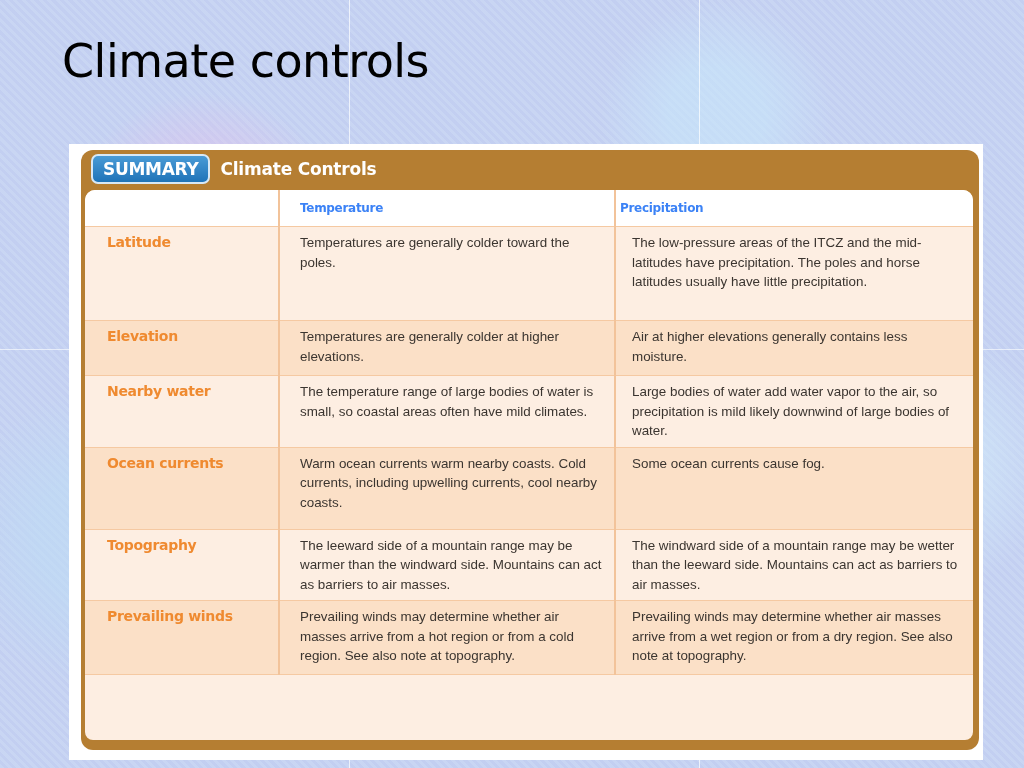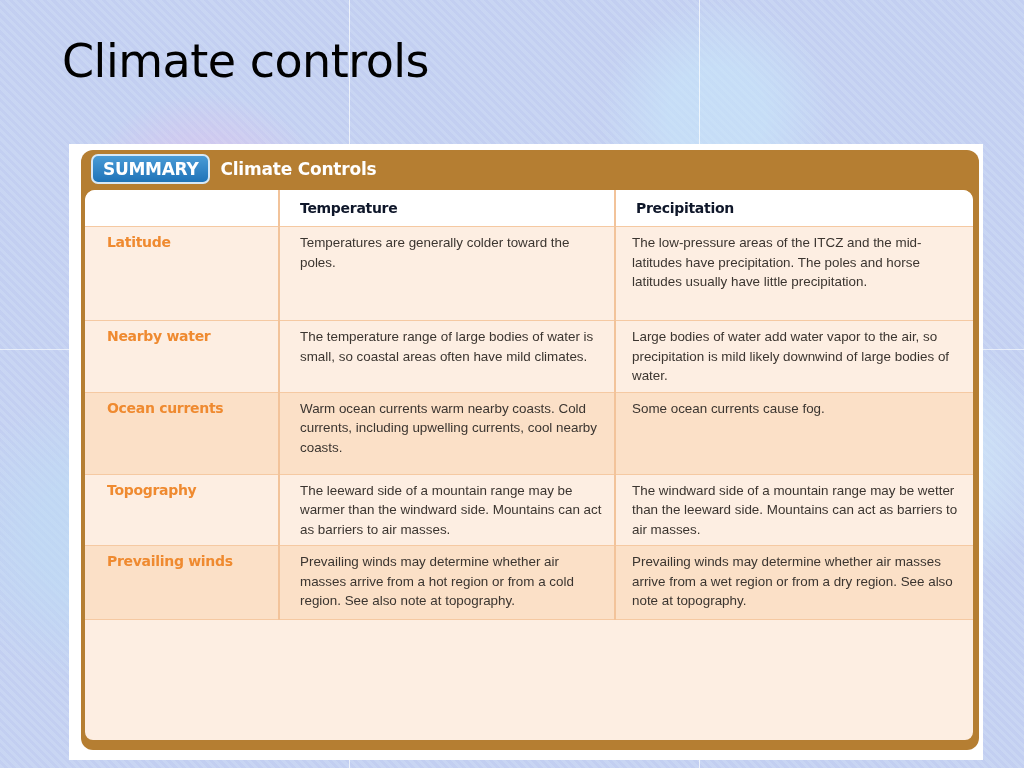--- a/index.html
+++ b/index.html
@@ -49,24 +49,24 @@
     position:absolute; left:4px; top:40px; right:6px; bottom:10px;
     background:#fdeee2; border-radius:10px 10px 8px 8px; overflow:hidden;
   }
   table { border-collapse:collapse; width:100%; table-layout:fixed; }
   col.c1 { width:194px; } col.c2 { width:336px; } col.c3 { width:auto; }
   th, td {
     text-align:left; vertical-align:top; padding:6px 10px 6px 20px;
     font-size:13.4px; line-height:19.5px; color:#3b3530;
     border-bottom:1px solid #f5c9a2;
   }
-  th { background:#ffffff; color:#0f172a; font-weight:bold; font-size:14px; height:24px; padding-top:9px; padding-bottom:3px; font-family:"DejaVu Sans", sans-serif; letter-spacing:-0.3px; }
+  th { background:#ffffff; color:#3b82f6; font-weight:bold; font-size:12px; height:24px; padding-top:9px; padding-bottom:3px; font-family:"DejaVu Sans", sans-serif; letter-spacing:-0.3px; }
   td.c2, td.c3, th.c2, th.c3 { border-left:2px solid #f2c39a; }
   td.c2, td.c3 { }
-  th.c3 { padding-left:20px;margin-top:31px; }
+  th.c3 { padding-left:4px;margin-top:31px; }
   td.c3 { padding-left:16px; }
   td.label {
     color:#ef8a30; font-weight:bold; font-size:14px;
     font-family:"DejaVu Sans", sans-serif; letter-spacing:-0.3px; padding-left:22px;
   }
   tr.light td { background:#fdeee2;margin-left:44px; }
   tr.dark td { background:#fbe0c7; }
 </style>
 </head>
 <body>
@@ -96,20 +96,25 @@
             <th class="c2">Temperature</th>
             <th class="c3">Precipitation</th>
           </tr>
         </thead>
         <tbody>
           <tr class="light" style="height:94px">
             <td class="label">Latitude</td>
             <td class="c2">Temperatures are generally colder toward the poles.</td>
             <td class="c3">The low-pressure areas of the ITCZ and the mid-latitudes have precipitation. The poles and horse latitudes usually have little precipitation.</td>
           </tr>
+          <tr class="dark" style="height:55px">
+            <td class="label">Elevation</td>
+            <td class="c2">Temperatures are generally colder at higher elevations.</td>
+            <td class="c3">Air at higher elevations generally contains less moisture.</td>
+          </tr>
           <tr class="light" style="height:60px">
             <td class="label">Nearby water</td>
             <td class="c2">The temperature range of large bodies of water is small, so coastal areas often have mild climates.</td>
             <td class="c3">Large bodies of water add water vapor to the air, so precipitation is mild likely downwind of large bodies of water.</td>
           </tr>
           <tr class="dark" style="height:82px">
             <td class="label">Ocean currents</td>
             <td class="c2">Warm ocean currents warm nearby coasts. Cold currents, including upwelling currents, cool nearby coasts.</td>
             <td class="c3">Some ocean currents cause fog.</td>
           </tr>

